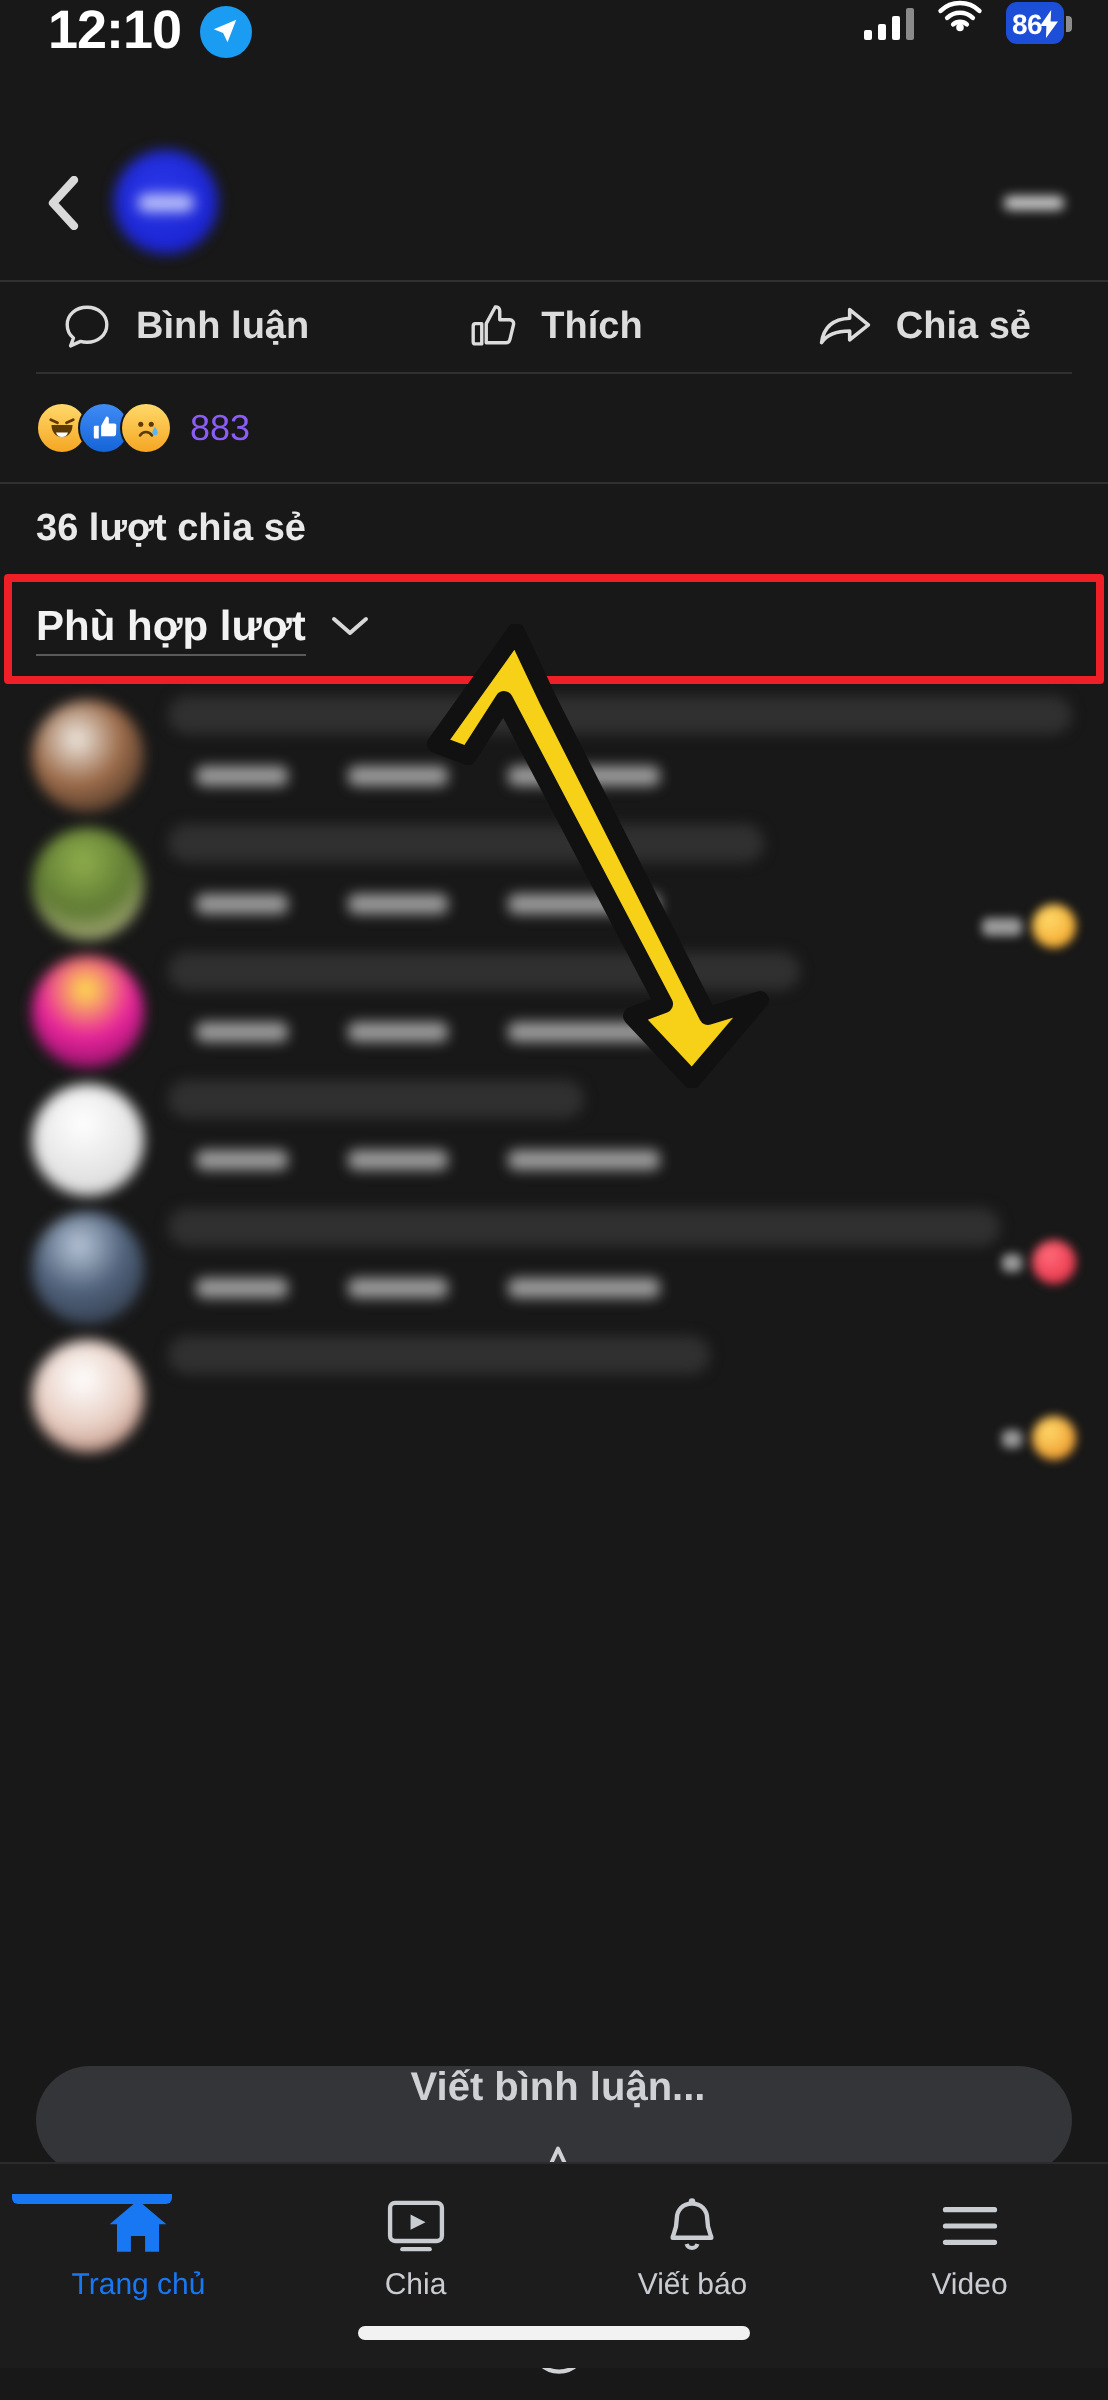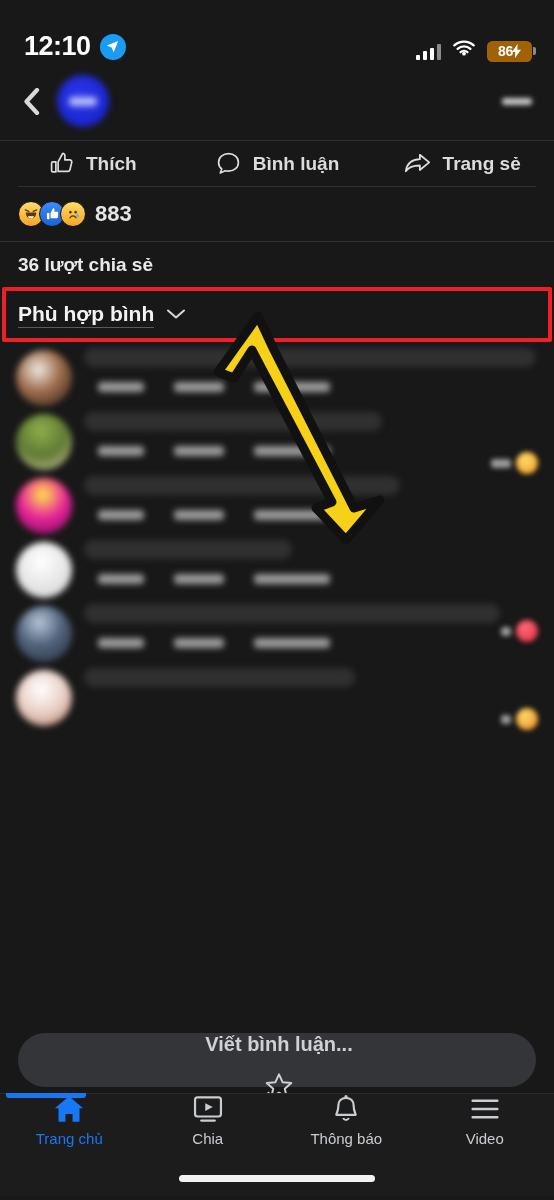--- a/index.html
+++ b/index.html
@@ -8,40 +8,40 @@
     width:554px; height:1200px;
     font-family:"Liberation Sans", sans-serif;
     background:#181818;
     color:#e4e6eb;
     overflow:hidden;
     position:relative;
   }
 
   
   .statusbar{
-    height:62px; display:flex; align-items:flex-end;
+    height:62px; display:flex; align-items:flex-start;
     justify-content:space-between; padding:0 22px 0 24px;
     background:#181818;
   }
   .sb-left{ display:flex; align-items:center; gap:9px; }
   .sb-time{ font-size:27px; font-weight:bold; color:#fff; letter-spacing:-0.5px; }
   .loc-badge{
     width:26px;height:26px;border-radius:50%;
     background:#1b9cf3; display:flex;align-items:center;justify-content:center;
   }
   .sb-right{ display:flex; align-items:center; gap:11px; }
   .sig{ display:flex; align-items:flex-end; gap:2.5px; height:17px;}
   .sig i{ width:4.5px;background:#fff;border-radius:1px;display:block;}
   .sig i:nth-child(1){height:5px;}
   .sig i:nth-child(2){height:8.5px;}
   .sig i:nth-child(3){height:12px;}
   .sig i:nth-child(4){height:16px;background:#8a8a8a;}
   .batt{
-    position:relative; width:45px;height:21px;border-radius:5.5px;
-    background:#a16207; display:flex;align-items:center;justify-content:center;
+    position:relative; width:29px;height:21px;border-radius:5.5px;
+    background:#1d4ed8; display:flex;align-items:center;justify-content:center;
     gap:0px;
   }
   .batt .lvl{ font-size:14px;font-weight:bold;color:#fff;line-height:1; letter-spacing:-0.3px;}
   .batt:after{
     content:"";position:absolute;right:-4px;top:6.5px;width:2.6px;height:8px;
     background:rgba(255,255,255,.5);border-radius:0 2px 2px 0;
   }
   .bolt{ margin-left:-1px; }
 
   
@@ -97,21 +97,21 @@
     width:26px;height:26px;border-radius:50%;
     display:flex;align-items:center;justify-content:center;
     font-size:20px;line-height:1;margin-right:-5px;
     border:1.6px solid #181818;
   }
   .em-haha{background:linear-gradient(#ffd96a,#f5a623);}
   .em-like{background:linear-gradient(#3f8bf5,#1565d8);}
   .em-sad{background:linear-gradient(#ffd96a,#f5a623);}
   .em-ic{width:18px;height:18px;}
   .react-count{
-    margin-left:14px;font-size:22px;font-weight:bold;color:#e5e5e5;
+    margin-left:14px;font-size:18px;font-weight:normal;color:#8b5cf6;
   }
 
   
   .shares{
     height:46px;display:flex;align-items:center;padding:0 18px;
     font-size:19px;font-weight:bold;color:#e9e9e9;
     border-top:1px solid #303030;
   }
 
   
@@ -179,23 +179,23 @@
     display:flex;align-items:center;padding:0 18px 0 22px;gap:14px;flex-direction:column;
   }
   .cplaceholder{ flex:1;font-size:20px;color:#cfd1d4;font-weight:bold; }
   .gifbox{
     border:2px solid #cfd1d4;border-radius:7px;padding:1px 4px;
     font-size:13px;font-weight:bold;color:#cfd1d4;letter-spacing:-0.4px;
   }
 
   
   .bottomnav{
-    position:absolute;left:0;right:0;bottom:4px;height:103px;
+    position:absolute;left:0;right:0;bottom:16px;height:103px;
     background:#1c1c1c;border-top:1px solid #2b2b2b;
-    display:flex;align-items:flex-start;padding-top:0;
+    display:flex;align-items:flex-start;padding-top:16px;
   }
   .nav-it{
     flex:1;display:flex;flex-direction:column;align-items:center;gap:6px;
   }
   .nav-lbl{ font-size:15px;color:#c9ccd1; }
   .nav-it.active .nav-lbl{ color:#1877f2; }
   .nav-ind{
     position:absolute;left:6px;top:-1px;width:80px;height:5px;
     background:#1877f2;border-radius:0 0 3px 3px;
   }
@@ -256,35 +256,35 @@
   <span class="ph-text">
     <span class="ph-title"></span>
     <span class="ph-sub"></span>
   </span>
   <span class="ph-more"></span>
 </div>
 
 <div class="actionbar">
   <div class="act">
     <svg width="27" height="27" viewBox="0 0 24 24">
-        <path d="M7 10.5v9H4.2a1 1 0 0 1-1-1v-7a1 1 0 0 1 1-1H7zm2 0 4-7.4c.9-.2 2 .5 2 1.7v4h4.4c1.2 0 2 1.1 1.7 2.2l-1.6 6.6c-.2.9-1 1.4-1.9 1.4H9z" stroke="#dcdcdc" stroke-width="1.5" fill="none" stroke-linejoin="round"></path>
-      </svg>
-    <span>Thích</span>
+        <path d="M12 3.2c5 0 8.8 3.4 8.8 7.8S17 18.8 12 18.8c-1 0-2-.1-2.9-.4l-4.4 2 1.3-3.5C4.2 15.5 3.2 13.4 3.2 11c0-4.4 3.8-7.8 8.8-7.8z" stroke="#dcdcdc" stroke-width="1.5" fill="none" stroke-linejoin="round"></path>
+      </svg>
+    <span>Bình luận</span>
   </div>
   <div class="act">
     <svg width="27" height="27" viewBox="0 0 24 24">
-        <path d="M12 3.2c5 0 8.8 3.4 8.8 7.8S17 18.8 12 18.8c-1 0-2-.1-2.9-.4l-4.4 2 1.3-3.5C4.2 15.5 3.2 13.4 3.2 11c0-4.4 3.8-7.8 8.8-7.8z" stroke="#dcdcdc" stroke-width="1.5" fill="none" stroke-linejoin="round"></path>
-      </svg>
-    <span>Bình luận</span>
+        <path d="M7 10.5v9H4.2a1 1 0 0 1-1-1v-7a1 1 0 0 1 1-1H7zm2 0 4-7.4c.9-.2 2 .5 2 1.7v4h4.4c1.2 0 2 1.1 1.7 2.2l-1.6 6.6c-.2.9-1 1.4-1.9 1.4H9z" stroke="#dcdcdc" stroke-width="1.5" fill="none" stroke-linejoin="round"></path>
+      </svg>
+    <span>Thích</span>
   </div>
   <div class="act">
     <svg width="29" height="27" viewBox="0 0 26 24">
         <path d="M2.5 19c1-7.6 6-10.6 12.6-10.9V4.2L23.5 11l-8.4 6.8v-4C9.4 13.8 5.2 15 2.5 19z" stroke="#dcdcdc" stroke-width="1.6" fill="none" stroke-linejoin="round"></path>
       </svg>
-    <span>Trang sẻ</span>
+    <span>Chia sẻ</span>
   </div>
 </div>
 <div class="divider"></div>
 
 <div class="reactions">
   <span class="emoji em-haha">
     <svg class="em-ic" viewBox="0 0 24 24">
         <path d="M5 10h14c0 5-3 8-7 8s-7-3-7-8z" fill="#5c3a00"></path>
         <path d="M8 15h8c-.6 2-2.2 3-4 3s-3.4-1-4-3z" fill="#fff"></path>
         <path d="M4.5 6.5 9 8.5M19.5 6.5 15 8.5" stroke="#5c3a00" stroke-width="1.8" fill="none" stroke-linecap="round"></path>
@@ -306,21 +306,21 @@
   <span class="react-count">883</span>
 </div>
 
 <div class="shares">
   <span>36 lượt chia sẻ</span>
 </div>
 
 <div class="sortwrap">
   <div class="redbox"></div>
   <div class="sortrow">
-    <span class="sort-label">Phù hợp bình</span>
+    <span class="sort-label">Phù hợp lượt</span>
     <span class="chev">
       <svg width="20" height="12" viewBox="0 0 20 12">
           <path d="M2 2.5 10 9.5 18 2.5" stroke="#d8d8d8" stroke-width="2" fill="none" stroke-linecap="round" stroke-linejoin="round"></path>
         </svg>
     </span>
   </div>
 </div>
 
 <div class="comments">
 
@@ -476,21 +476,21 @@
         <path d="M7 19.5h10" stroke="#c9ccd1" stroke-width="1.6" stroke-linecap="round"></path>
       </svg>
     <span class="nav-lbl">Chia</span>
   </div>
   <div class="nav-it">
     <svg width="34" height="30" viewBox="0 0 24 22">
         <path d="M12 2.8c-3.4 0-5.6 2.4-5.6 5.7 0 4.4-1.5 5.6-1.5 6.8h14.2c0-1.2-1.5-2.4-1.5-6.8 0-3.3-2.2-5.7-5.6-5.7z" stroke="#c9ccd1" stroke-width="1.6" fill="none" stroke-linejoin="round"></path>
         <path d="M10 17.6a2.1 2.1 0 0 0 4 0" stroke="#c9ccd1" stroke-width="1.5" fill="none"></path>
         <circle cx="12" cy="2" r="1.2" fill="#c9ccd1"></circle>
       </svg>
-    <span class="nav-lbl">Thông báo</span>
+    <span class="nav-lbl">Viết báo</span>
   </div>
   <div class="nav-it">
     <svg width="34" height="30" viewBox="0 0 24 22">
         <path d="M3 5h18M3 11h18M3 17h18" stroke="#c9ccd1" stroke-width="1.9" stroke-linecap="round"></path>
       </svg>
     <span class="nav-lbl">Video</span>
   </div>
   <span class="homebar"></span>
 </div>
 

